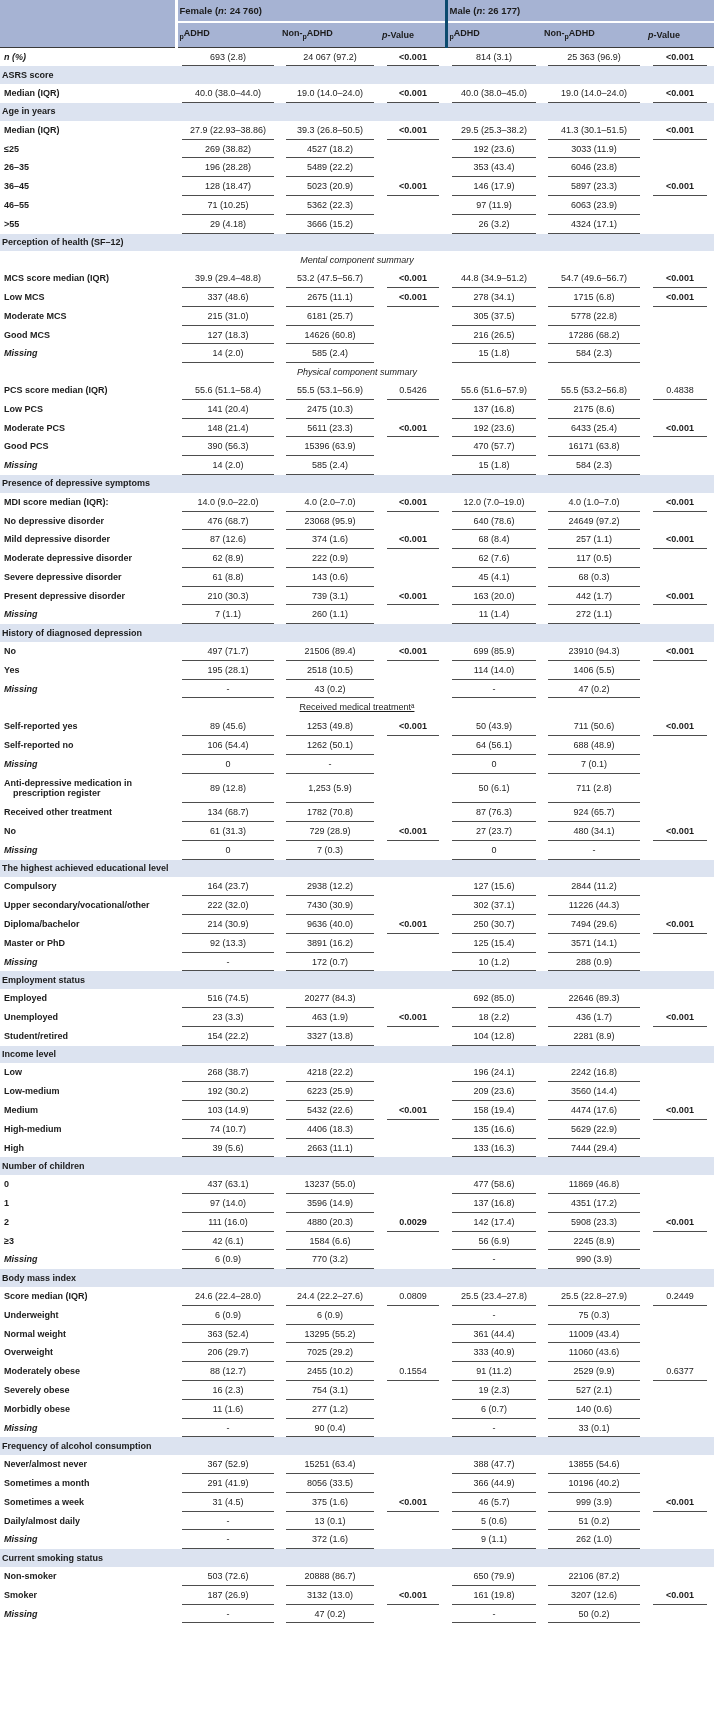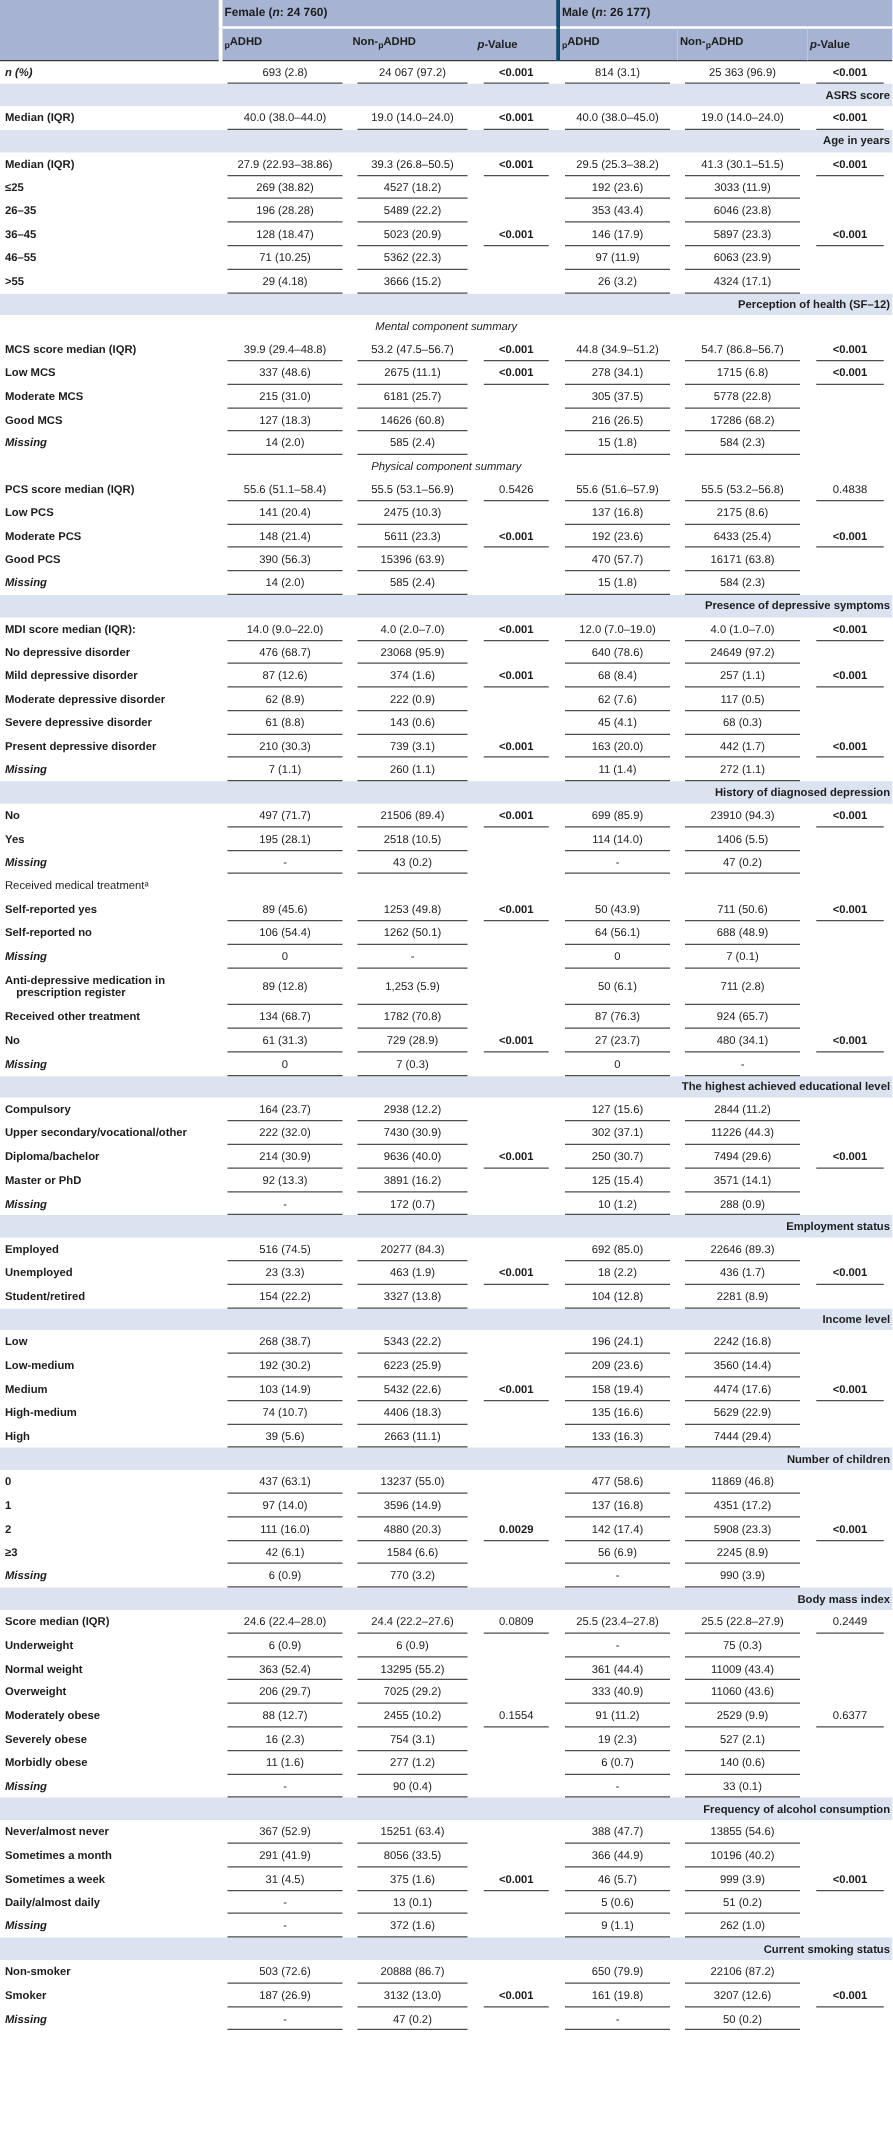--- a/index.html
+++ b/index.html
@@ -22,23 +22,23 @@
   tr.subhead th { border-bottom:1px solid #3a3a3a; }
   th.corner { border-bottom:1px solid #3a3a3a; }
   sub { font-size:7px; }
 
   td { vertical-align:middle; padding:4px 4px; }
   td.rl { font-weight:bold; text-align:left; padding:4px 4px 4px 13px; text-indent:-9px; }
   td.val { text-align:center; position:relative; }
   td.u::after { content:""; position:absolute; left:6%; right:6%; bottom:0; border-bottom:1px solid #4d4d4d; }
   td.pv.u::after { left:10%; right:10%; }
   td.b { font-weight:bold; }
-  td.sec { background:#dce3f0; font-weight:bold; text-align:right; padding:3.5px 2px; }
+  td.sec { background:#dce3f0; font-weight:bold; text-align:left; padding:3.5px 2px; }
   td.sub { font-style:italic; text-align:center; padding:3.5px 2px;margin-left:40px; }
-  td.lab { text-align:left; padding:4px; }
+  td.lab { text-align:center; padding:4px;text-decoration:underline; }
   .it { font-style:italic; }
 </style>
 </head>
 <body>
 
 <div class="page">
   <table>
     <colgroup>
       <col class="c-label">
         <col class="c-padhd-f">
@@ -147,21 +147,21 @@
         </tr>
         <tr>
           <td class="sub" colspan="7">Mental component summary</td>
         </tr>
         <tr>
           <td class="rl">MCS score median (IQR)</td>
           <td class="val u">39.9 (29.4–48.8)</td>
           <td class="val u">53.2 (47.5–56.7)</td>
           <td class="val u pv b">&lt;0.001</td>
           <td class="val u">44.8 (34.9–51.2)</td>
-          <td class="val u">54.7 (86.8–56.7)</td>
+          <td class="val u">54.7 (49.6–56.7)</td>
           <td class="val u pv b">&lt;0.001</td>
         </tr>
         <tr>
           <td class="rl">Low MCS</td>
           <td class="val u">337 (48.6)</td>
           <td class="val u">2675 (11.1)</td>
           <td class="val u pv b">&lt;0.001</td>
           <td class="val u">278 (34.1)</td>
           <td class="val u">1715 (6.8)</td>
           <td class="val u pv b">&lt;0.001</td>
@@ -480,21 +480,21 @@
           <td class="val u">104 (12.8)</td>
           <td class="val u">2281 (8.9)</td>
           <td class="val pv"></td>
         </tr>
         <tr>
           <td class="sec" colspan="7">Income level</td>
         </tr>
         <tr>
           <td class="rl">Low</td>
           <td class="val u">268 (38.7)</td>
-          <td class="val u">5343 (22.2)</td>
+          <td class="val u">4218 (22.2)</td>
           <td class="val pv"></td>
           <td class="val u">196 (24.1)</td>
           <td class="val u">2242 (16.8)</td>
           <td class="val pv"></td>
         </tr>
         <tr>
           <td class="rl">Low-medium</td>
           <td class="val u">192 (30.2)</td>
           <td class="val u">6223 (25.9)</td>
           <td class="val pv"></td>

